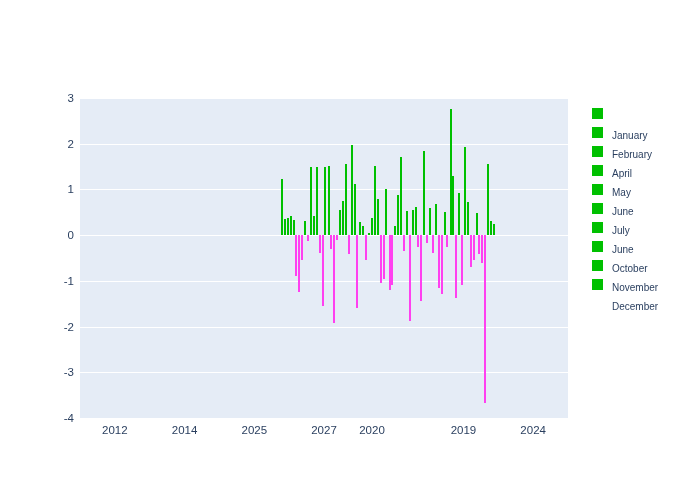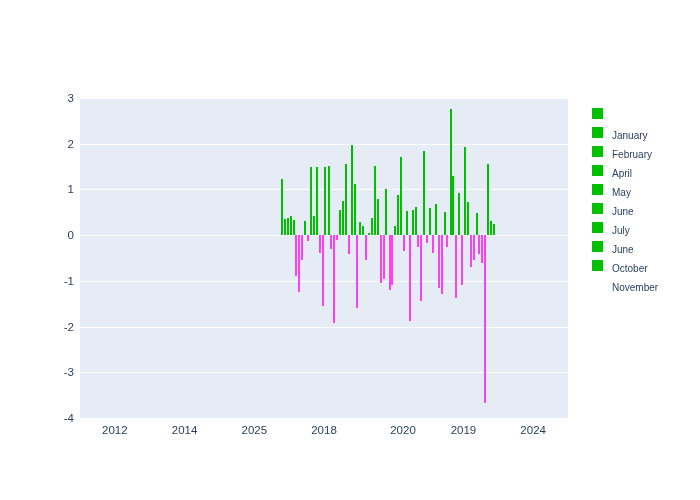--- a/index.html
+++ b/index.html
@@ -196,22 +196,22 @@
       <div class="ytick" style="top: 235.143px;">0</div>
       <div class="ytick" style="top: 280.857px;">-1</div>
       <div class="ytick" style="top: 326.571px;">-2</div>
       <div class="ytick" style="top: 372.286px;">-3</div>
       <div class="ytick" style="top: 418px;">-4</div>
     </div>
   <div id="xticks">
       <div class="xtick" style="left: 114.857px;">2012</div>
       <div class="xtick" style="left: 184.571px;">2014</div>
       <div class="xtick" style="left: 254.286px;">2025</div>
-      <div class="xtick" style="left: 324px;">2018</div>
-      <div class="xtick" style="left: 403px;">2020</div>
+      <div class="xtick" style="left: 324px;">2027</div>
+      <div class="xtick" style="left: 372px;">2020</div>
       <div class="xtick" style="left: 463.429px;">2019</div>
       <div class="xtick" style="left: 533.143px;">2024</div>
     </div>
 
   <div class="legend" id="legend">
       <div class="legend-item">
         <span class="legend-swatch" style="background: rgb(0, 192, 0);"></span>
         <span class="legend-label">January</span>
       </div>
       <div class="legend-item">
@@ -239,15 +239,19 @@
         <span class="legend-label">June</span>
       </div>
       <div class="legend-item">
         <span class="legend-swatch" style="background: rgb(0, 192, 0);"></span>
         <span class="legend-label">October</span>
       </div>
       <div class="legend-item">
         <span class="legend-swatch" style="background: rgb(0, 192, 0);"></span>
         <span class="legend-label">November</span>
       </div>
+      <div class="legend-item">
+        <span class="legend-swatch" style="background: rgb(0, 192, 0);"></span>
+        <span class="legend-label">December</span>
+      </div>
     </div>
 
 </div>
 
 </body></html>

